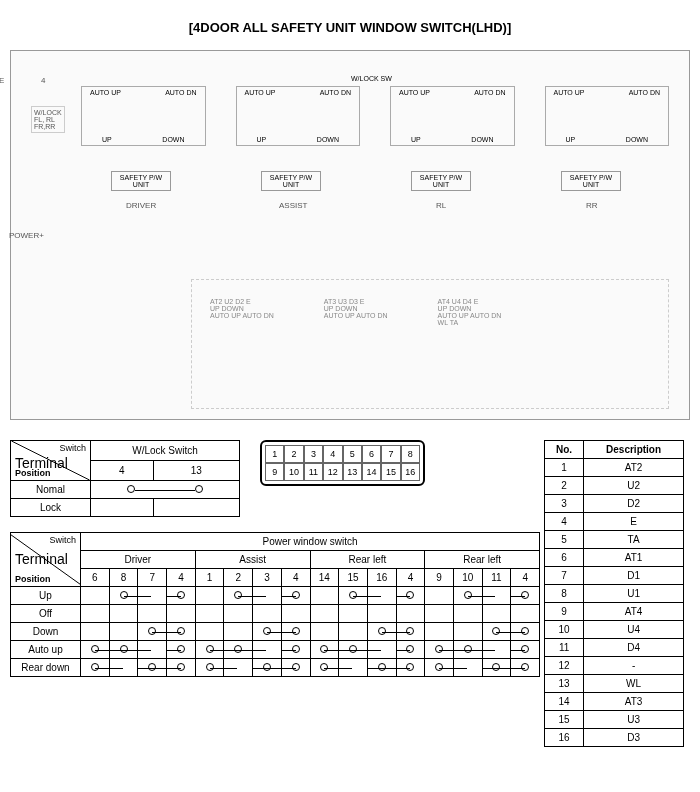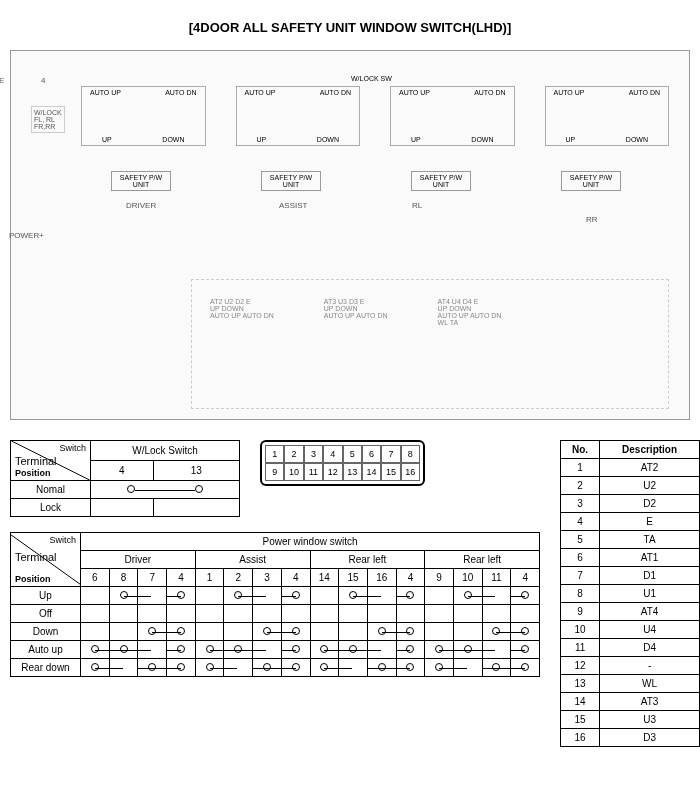--- a/index.html
+++ b/index.html
@@ -10,32 +10,32 @@
 .modules{position:absolute;top:35px;left:70px;right:20px;display:flex;gap:30px}
 .module{border:1px solid #aaa;width:140px;height:60px;position:relative}
 .module-label{font-size:7px;position:absolute}
 .unit-box{position:absolute;border:1px solid #999;width:60px;height:20px;font-size:7px;text-align:center;padding:2px}
 table{border-collapse:collapse;font-size:10px}
 table td,table th{border:1px solid #000;padding:2px 4px;text-align:center;height:18px}
 .wlock-table{width:230px}
 .wlock-table .diag{position:relative;height:40px;width:80px}
 .diag-line{position:absolute;width:100%;height:100%;top:0;left:0}
 .diag-sw{position:absolute;top:2px;right:4px;font-size:9px}
-.diag-tm{position:absolute;top:14px;left:4px;font-size:11px}
+.diag-tm{position:absolute;top:14px;left:4px;font-size:14px}
 .diag-pos{position:absolute;bottom:2px;left:4px;font-size:9px;font-weight:bold}
 .connector{border:2px solid #000;border-radius:6px;padding:3px;width:165px}
 .connector-row{display:flex}
 .connector-cell{border:1px solid #666;width:20px;height:18px;font-size:9px;display:flex;align-items:center;justify-content:center}
 .desc-table{width:140px}
 .desc-table td,.desc-table th{font-size:10px}
 .pw-table{width:530px;margin-top:15px}
 .pw-table td{min-width:24px}
 .circle{display:inline-block;width:8px;height:8px;border:1px solid #000;border-radius:50%}
 .hline{display:inline-block;border-top:1px solid #000;width:20px;vertical-align:middle}
-.bottom-section{display:flex;gap:20px;align-items:flex-start}
+.bottom-section{display:flex;gap:4px;align-items:flex-start}
 .left-col{width:530px}
 .right-col{width:140px}
 .schem-inner{padding:8px;font-size:7px;color:#888}
 </style>
 </head>
 <body>
 
 <div class="title">[4DOOR ALL SAFETY UNIT WINDOW SWITCH(LHD)]</div>
 
 <div class="schematic">
@@ -72,23 +72,23 @@
       <span class="module-label" style="bottom:2px;left:20px">UP</span>
       <span class="module-label" style="bottom:2px;right:20px">DOWN</span>
     </div>
   </div>
 
   <div class="unit-box" style="top:120px;left:100px">SAFETY P/W UNIT</div>
   <div class="schematic-text" style="top:150px;left:115px">DRIVER</div>
   <div class="unit-box" style="top:120px;left:250px">SAFETY P/W UNIT</div>
   <div class="schematic-text" style="top:150px;left:268px">ASSIST</div>
   <div class="unit-box" style="top:120px;left:400px">SAFETY P/W UNIT</div>
-  <div class="schematic-text" style="top:150px;left:401px">RL</div>
+  <div class="schematic-text" style="top:150px;left:425px">RL</div>
   <div class="unit-box" style="top:120px;left:550px">SAFETY P/W UNIT</div>
-  <div class="schematic-text" style="top:164px;left:575px">RR</div>
+  <div class="schematic-text" style="top:150px;left:575px">RR</div>
 
   <div class="schem-inner" style="position:absolute;bottom:10px;left:180px;right:20px;height:130px;border:1px dashed #ccc">
     <div style="display:flex;gap:50px;padding:10px">
       <div>AT2 U2 D2 E<br>UP DOWN<br>AUTO UP AUTO DN</div>
       <div>AT3 U3 D3 E<br>UP DOWN<br>AUTO UP AUTO DN</div>
       <div>AT4 U4 D4 E<br>UP DOWN<br>AUTO UP AUTO DN<br>WL TA</div>
     </div>
   </div>
 </div>
 

